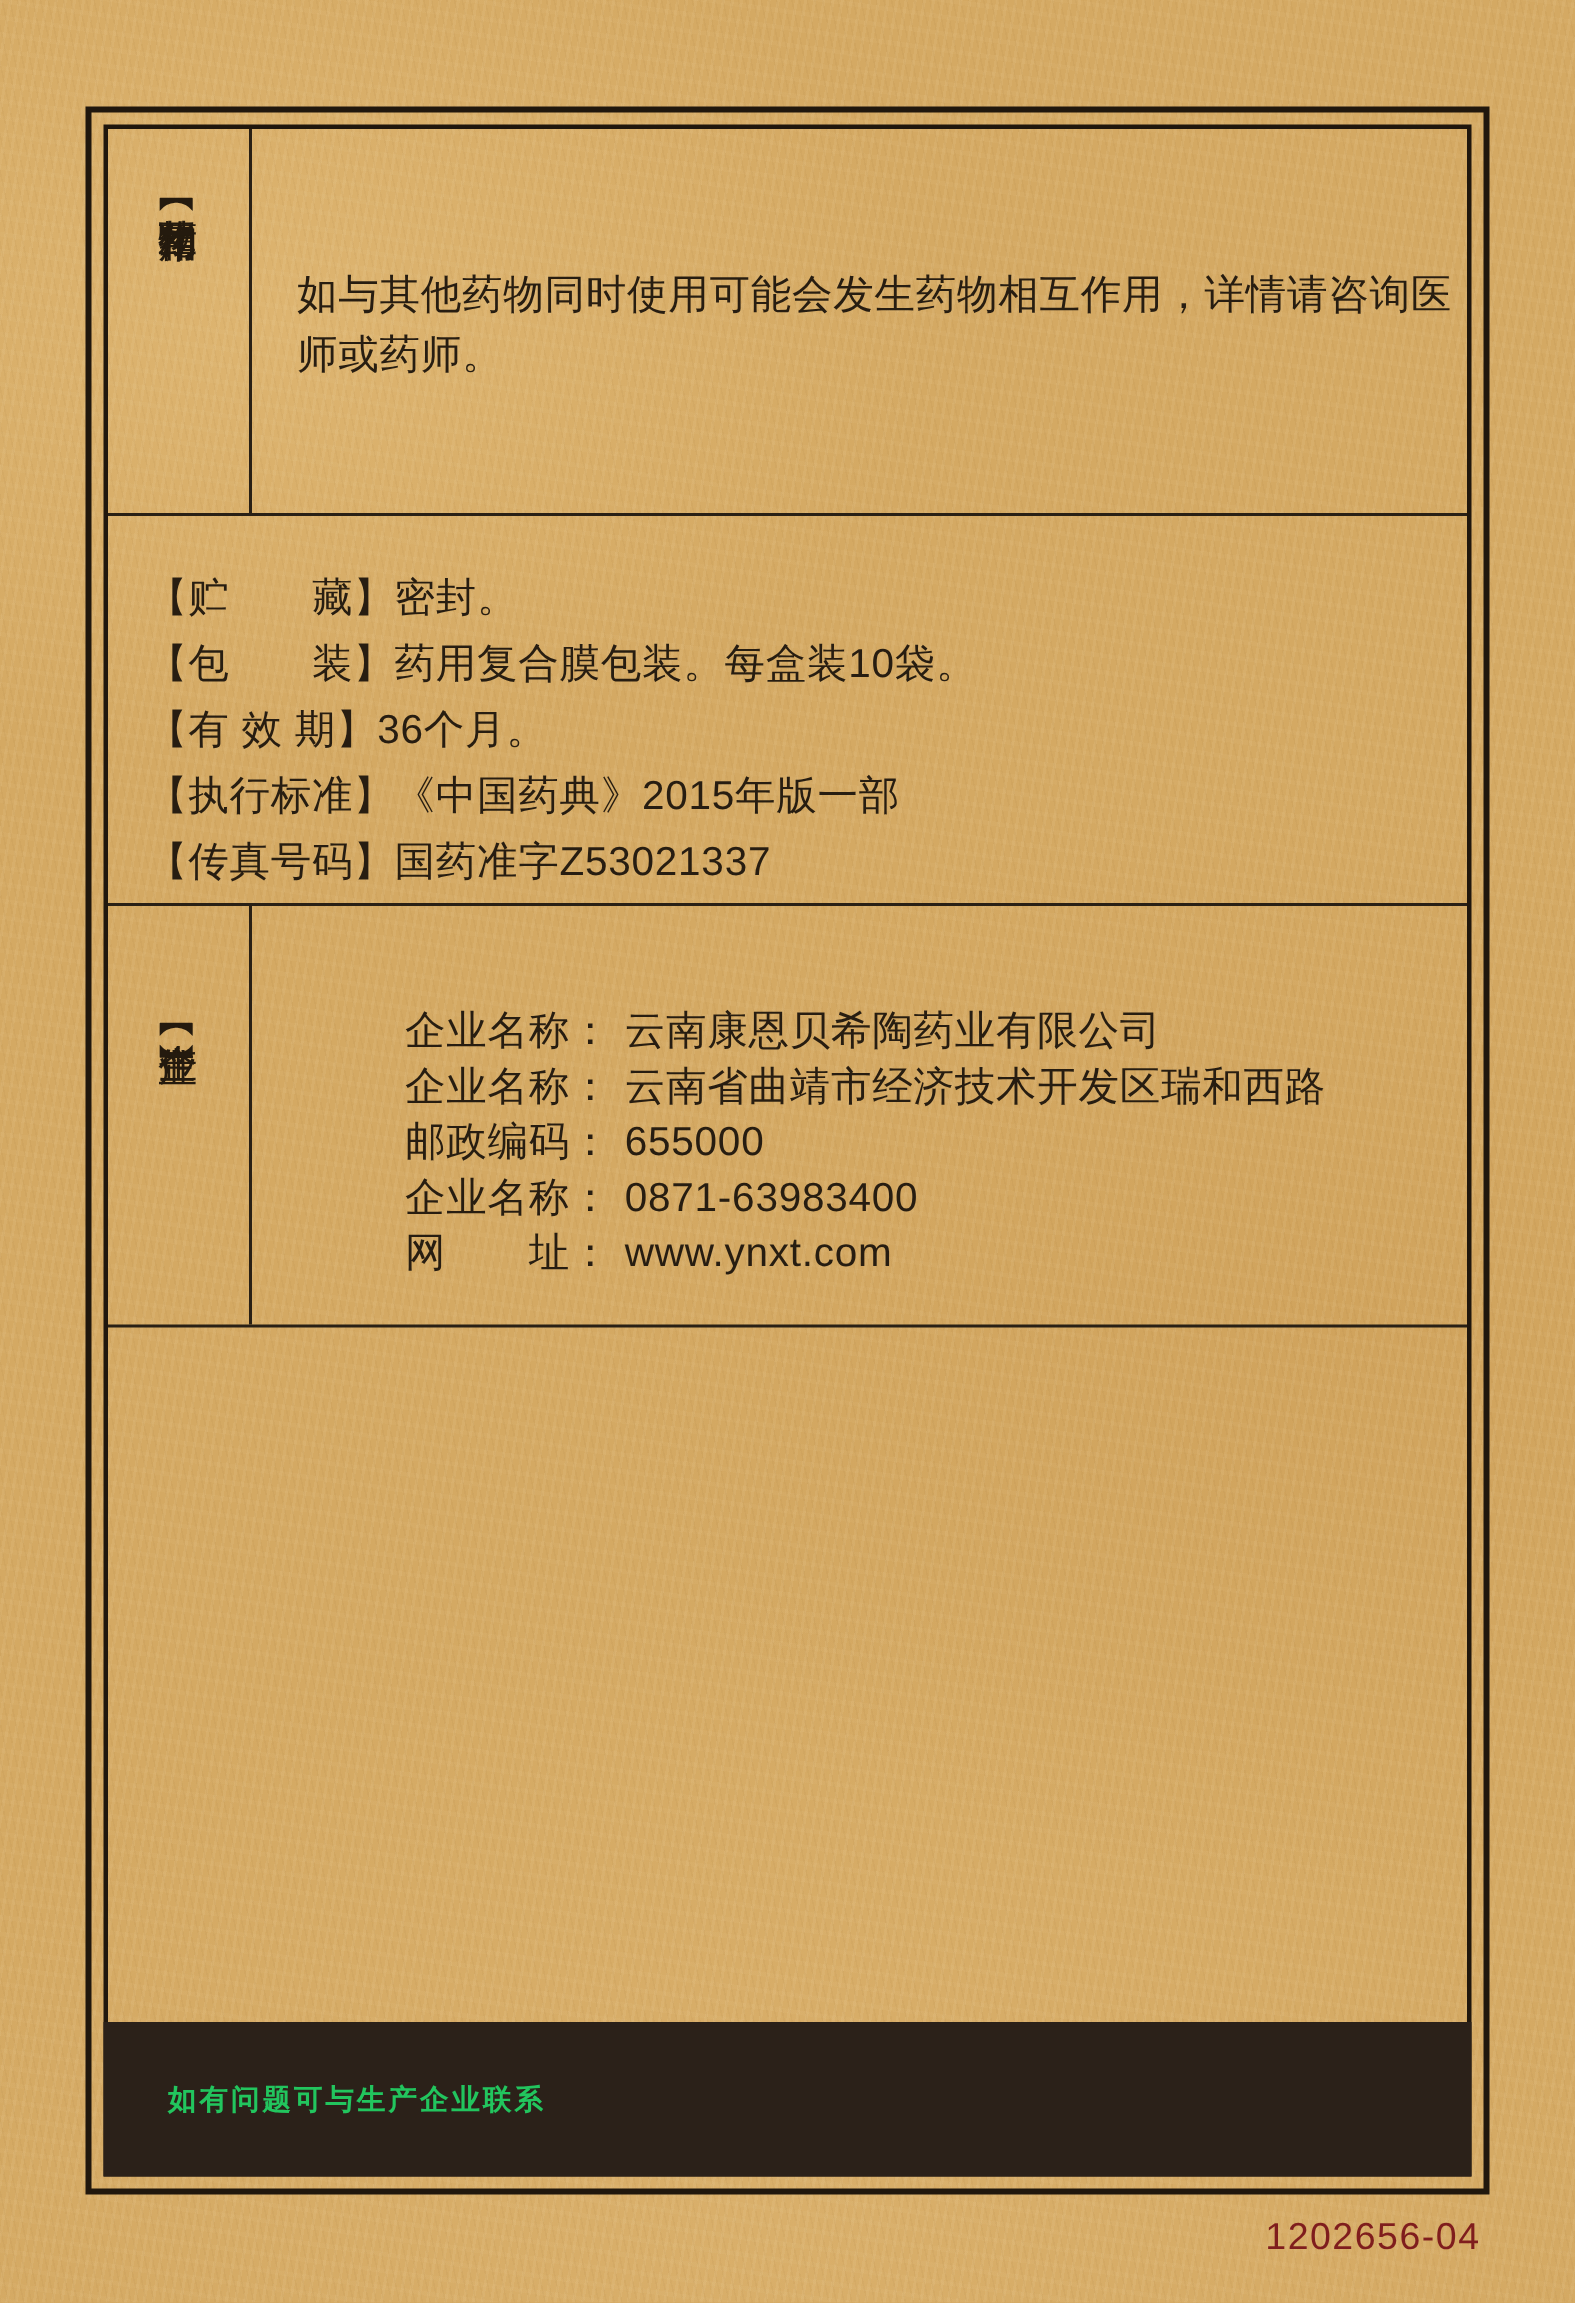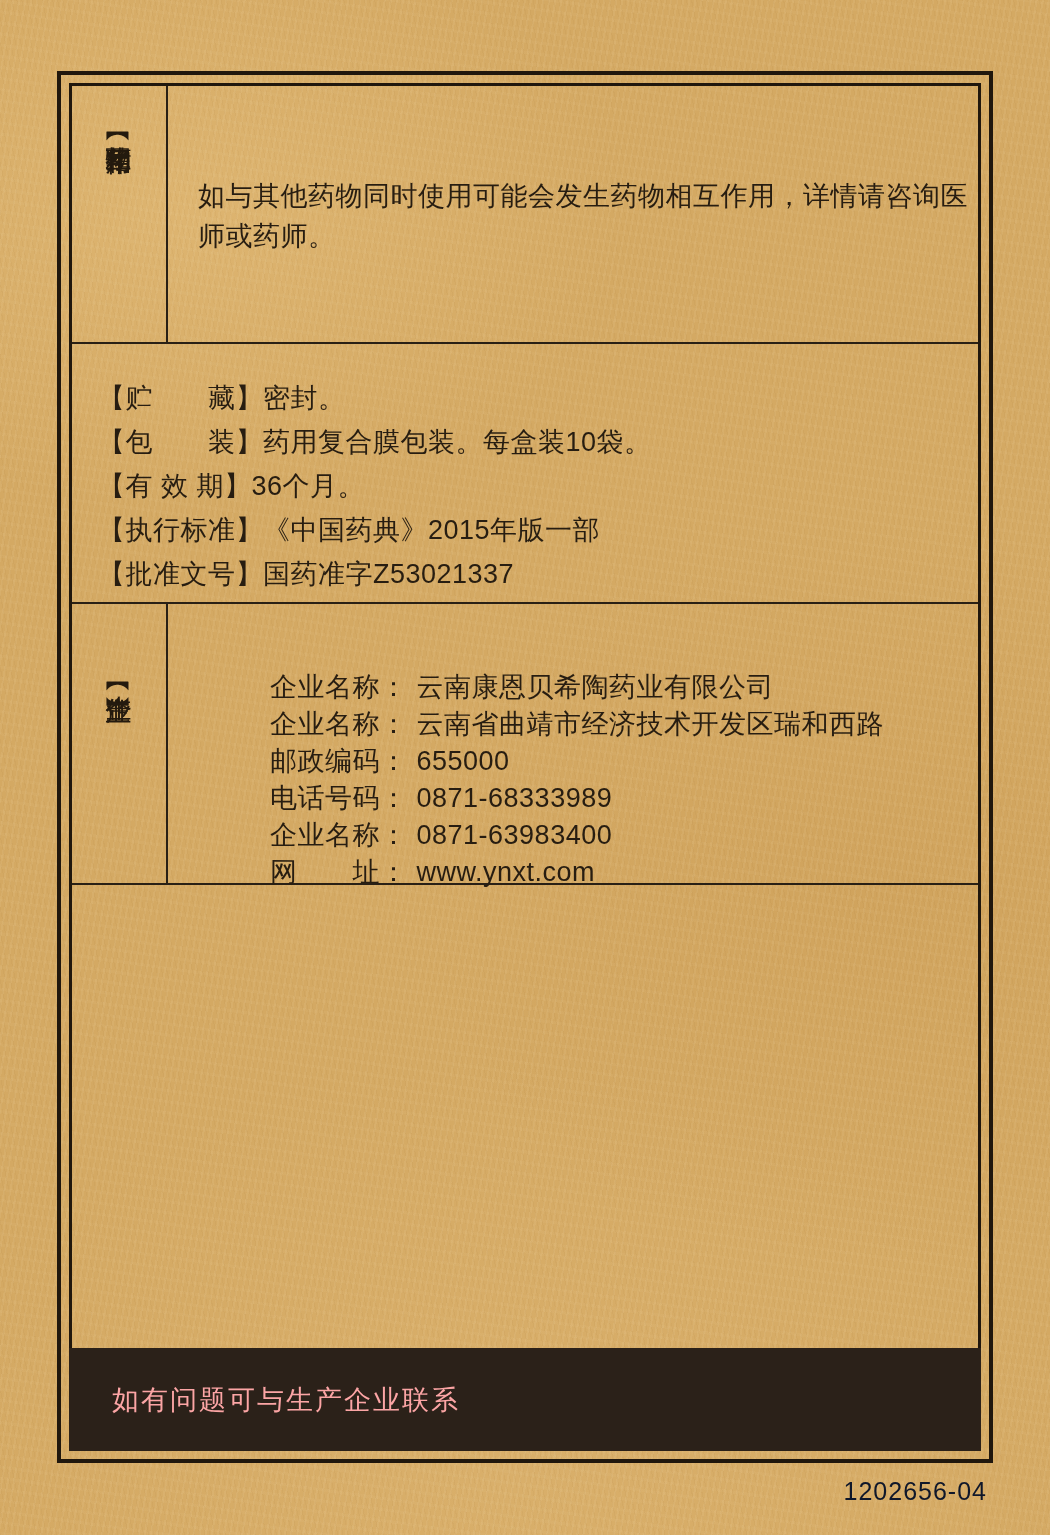--- a/index.html
+++ b/index.html
@@ -123,74 +123,71 @@
     flex: 0 0 auto;
     height: 97px;
     background: #2b2119;
     box-shadow: 0 0 0 3px #2b2119;
     display: flex;
     align-items: center;
     padding-left: 40px;
   }
 
   .footer-note {
-    color: #fca5a5;
-    font-size: 27px;
-    font-weight: normal;
+    color: #22c55e;
+    font-size: 19px;
+    font-weight: bold;
     letter-spacing: 2px;
   }
 
   .print-code {
     position: absolute;
     top: 1477px;
     right: 63px;
     font-size: 25px;
     letter-spacing: 1px;
-    color: #0f172a;
+    color: #7f1d1d;
   }
 </style>
 </head>
 <body>
 
 <div class="outer-frame">
   <div class="inner-frame">
 
     <div class="section sec-interactions">
       <div class="label-col">
         <div class="v-label">【药物相互作用】</div>
       </div>
       <div class="body">如与其他药物同时使用可能会发生药物相互作用，详情请咨询医师或药师。</div>
     </div>
 
     <div class="section sec-storage">
       <div class="line">【贮　　藏】密封。</div>
       <div class="line">【包　　装】药用复合膜包装。每盒装10袋。</div>
       <div class="line">【有 效 期】36个月。</div>
       <div class="line">【执行标准】《中国药典》2015年版一部</div>
-      <div class="line">【批准文号】国药准字Z53021337</div>
+      <div class="line">【传真号码】国药准字Z53021337</div>
     </div>
 
     <div class="section sec-manufacturer">
       <div class="label-col">
         <div class="v-label">【生产企业】</div>
       </div>
       <div class="rows">
         <div class="mfr-row">
           <span class="row-label">企业名称：</span><span class="row-value">云南康恩贝希陶药业有限公司</span>
         </div>
         <div class="mfr-row">
           <span class="row-label">企业名称：</span><span class="row-value">云南省曲靖市经济技术开发区瑞和西路</span>
         </div>
         <div class="mfr-row">
           <span class="row-label">邮政编码：</span><span class="row-value">655000</span>
         </div>
         <div class="mfr-row">
-          <span class="row-label">电话号码：</span><span class="row-value">0871-68333989</span>
-        </div>
-        <div class="mfr-row">
           <span class="row-label">企业名称：</span><span class="row-value">0871-63983400</span>
         </div>
         <div class="mfr-row">
           <span class="row-label">网　　址：</span><span class="row-value">www.ynxt.com</span>
         </div>
       </div>
     </div>
 
     <div class="section sec-blank"></div>
 

